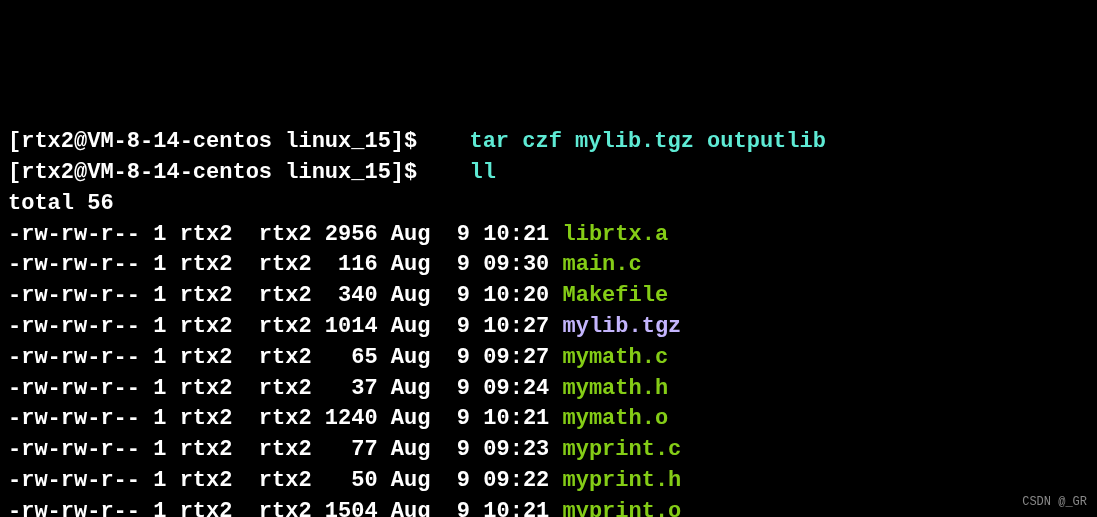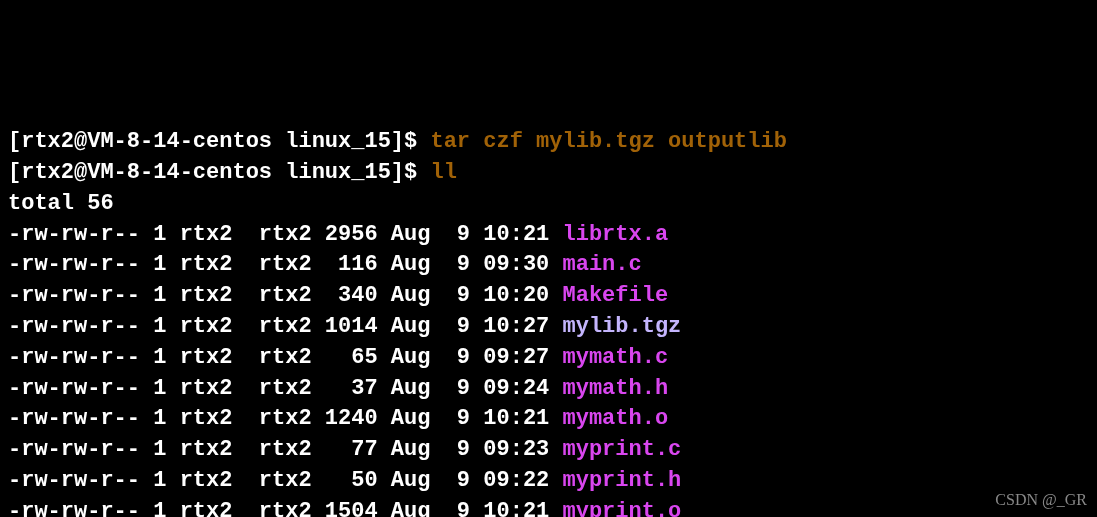--- a/index.html
+++ b/index.html
@@ -12,31 +12,31 @@
     line-height: 1.4;
     padding: 4px 8px;
     white-space: pre;
     width: 1097px;
     height: 517px;
     overflow: hidden;
     position: relative;
   }
   .line { display: block; }
   .prompt-user { color: #fff; text-align: center; }
-  .cmd { color: #a16207; }
-  .file-default { color: #d946ef; }
+  .cmd { color: #5eead4; margin-left: 39px; }
+  .file-default { color: #84cc16; }
   .file-archive { color: #c4b5fd; }
   .watermark {
     position: absolute;
     bottom: 6px;
     right: 10px;
-    font-size: 16px;
+    font-size: 12px;
     font-weight: normal;
     color: #888;
-    font-family: Liberation Serif, serif;
+    font-family: Liberation Mono, monospace;
   }
 </style>
 </head>
 <body>
 
 
 
 <div id="terminal"><div class="line"><span class="prompt-user">[rtx2@VM-8-14-centos linux_15]$ </span><span class="cmd">tar czf mylib.tgz outputlib</span></div><div class="line"><span class="prompt-user">[rtx2@VM-8-14-centos linux_15]$ </span><span class="cmd">ll</span></div><div class="line"><span>total 56</span></div><div class="line"><span>-rw-rw-r-- 1 rtx2  rtx2 2956 Aug  9 10:21 </span><span class="file-default">librtx.a</span></div><div class="line"><span>-rw-rw-r-- 1 rtx2  rtx2  116 Aug  9 09:30 </span><span class="file-default">main.c</span></div><div class="line"><span>-rw-rw-r-- 1 rtx2  rtx2  340 Aug  9 10:20 </span><span class="file-default">Makefile</span></div><div class="line"><span>-rw-rw-r-- 1 rtx2  rtx2 1014 Aug  9 10:27 </span><span class="file-archive">mylib.tgz</span></div><div class="line"><span>-rw-rw-r-- 1 rtx2  rtx2   65 Aug  9 09:27 </span><span class="file-default">mymath.c</span></div><div class="line"><span>-rw-rw-r-- 1 rtx2  rtx2   37 Aug  9 09:24 </span><span class="file-default">mymath.h</span></div><div class="line"><span>-rw-rw-r-- 1 rtx2  rtx2 1240 Aug  9 10:21 </span><span class="file-default">mymath.o</span></div><div class="line"><span>-rw-rw-r-- 1 rtx2  rtx2   77 Aug  9 09:23 </span><span class="file-default">myprint.c</span></div><div class="line"><span>-rw-rw-r-- 1 rtx2  rtx2   50 Aug  9 09:22 </span><span class="file-default">myprint.h</span></div><div class="line"><span>-rw-rw-r-- 1 rtx2  rtx2 1504 Aug  9 10:21 </span><span class="file-default">myprint.o</span></div></div>
 <div class="watermark">CSDN @_GR</div>
 

